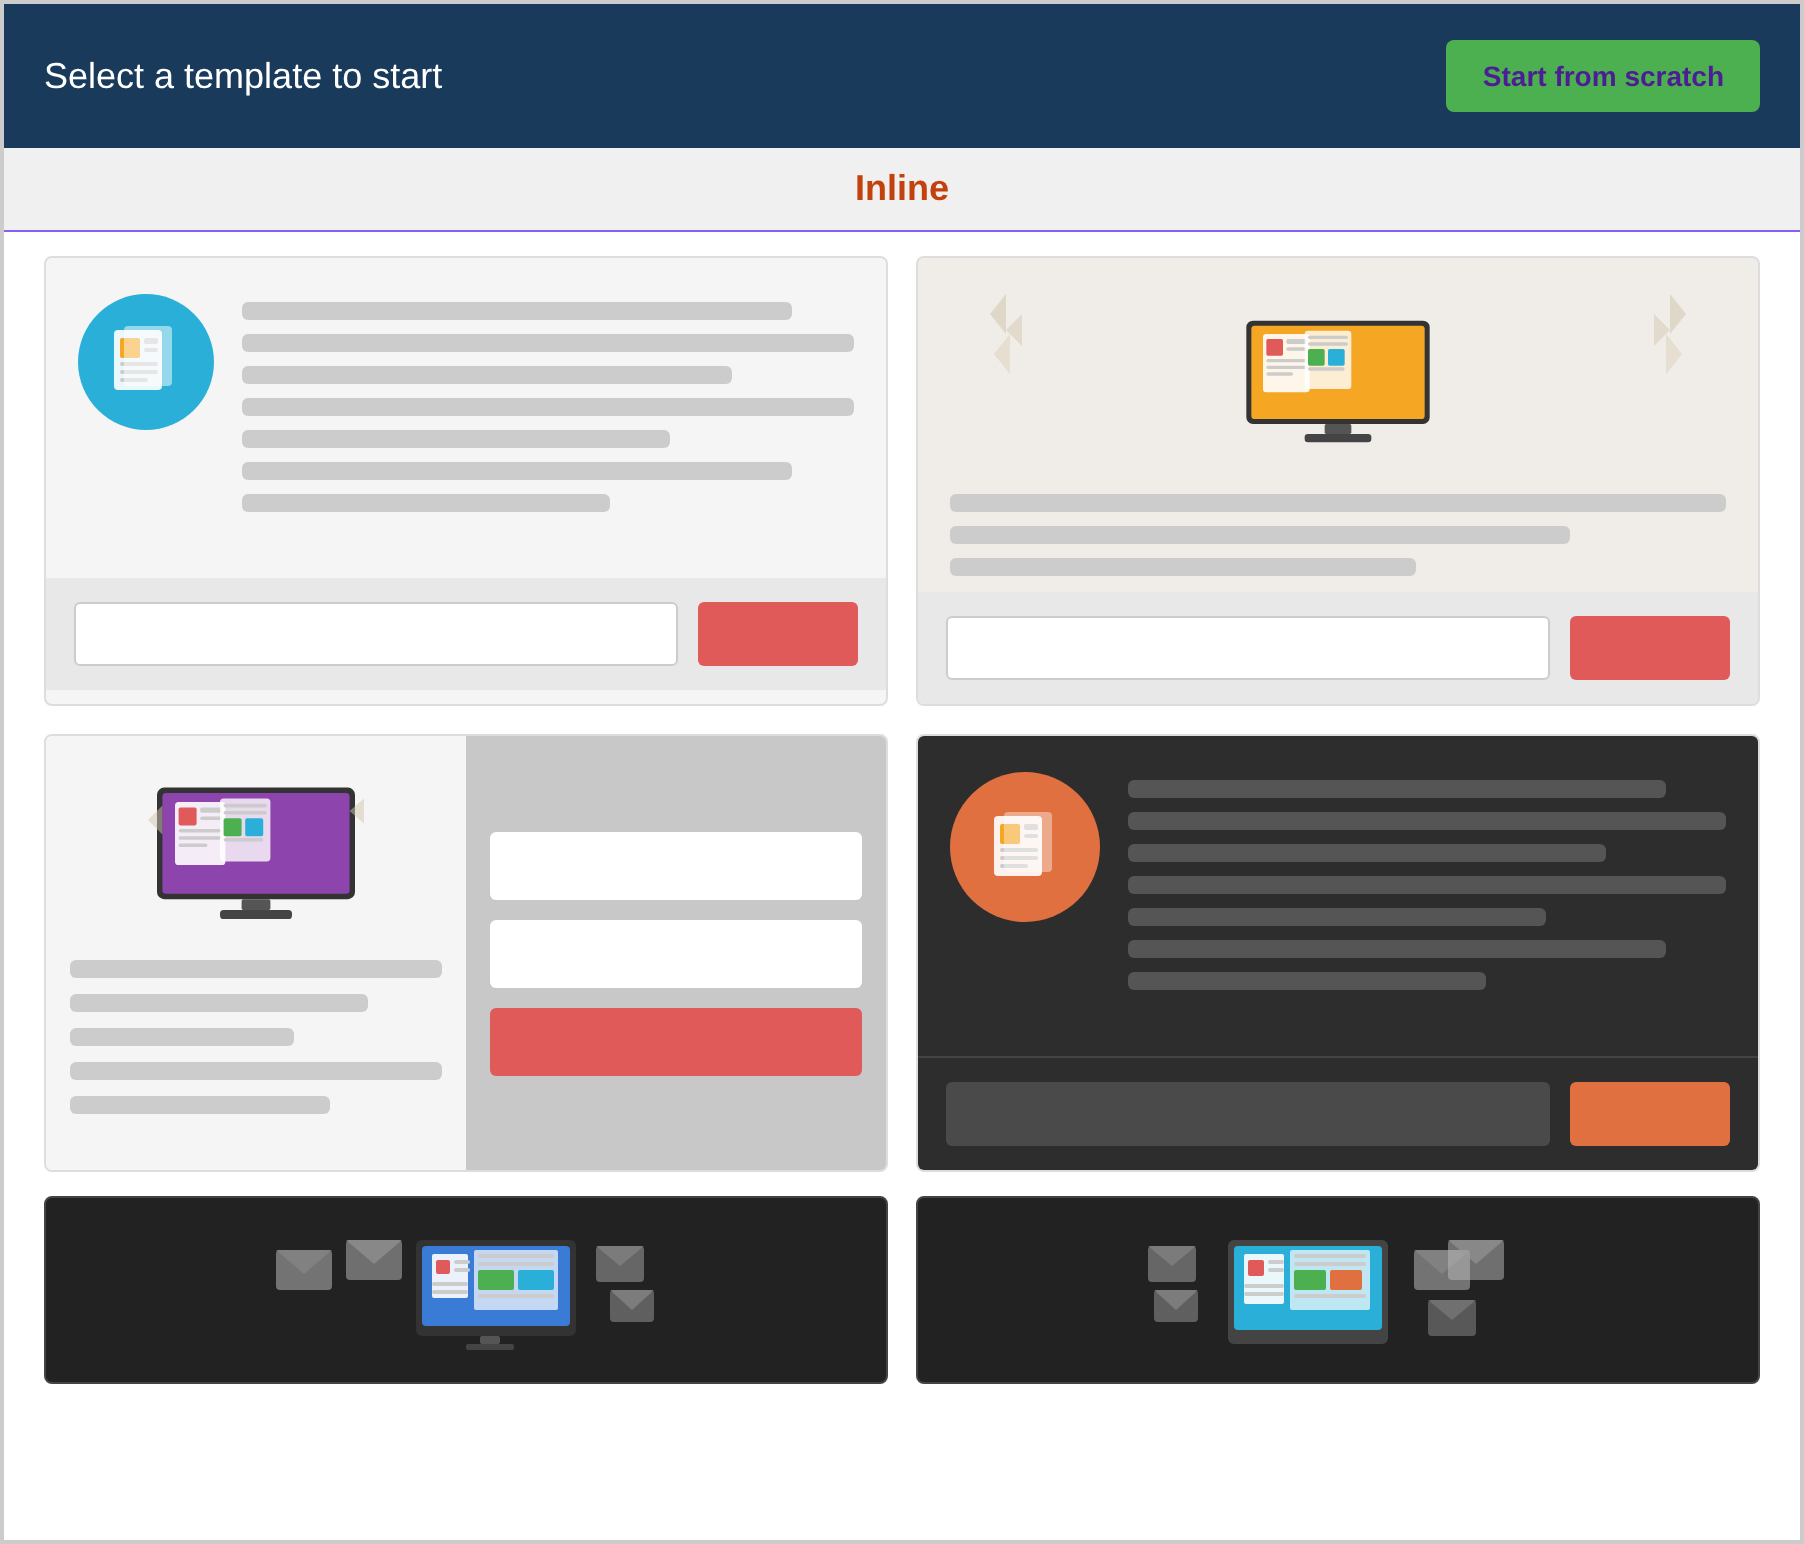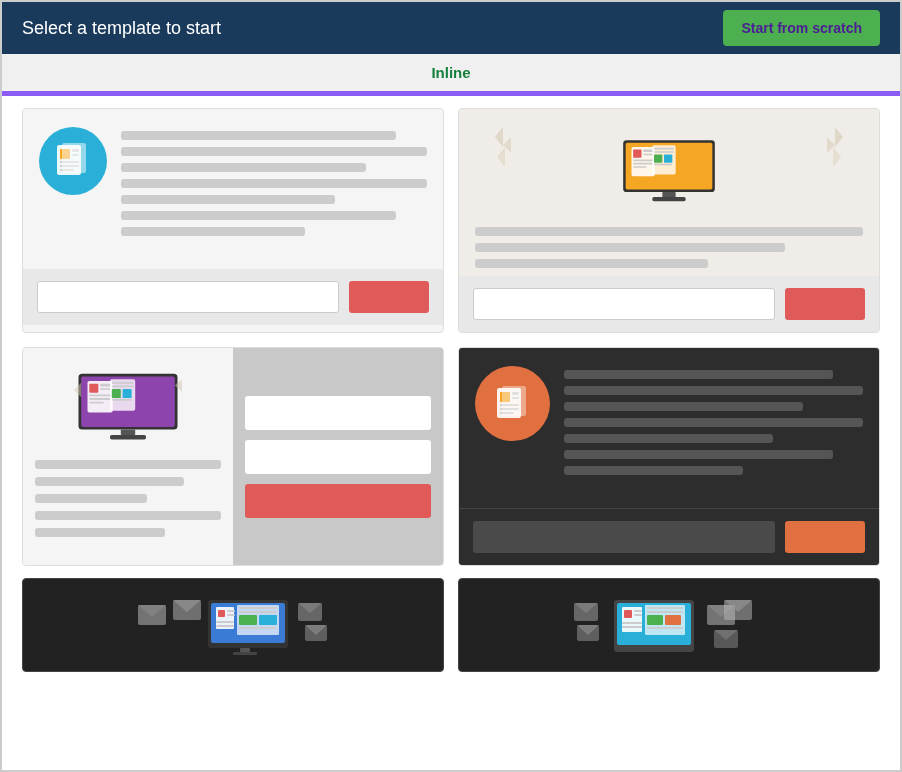--- a/index.html
+++ b/index.html
@@ -11,21 +11,21 @@
       border: 2px solid #ccc;
     }
 
     
     .header {
       background: #1a3a5c;
       display: flex;
       align-items: center;
       justify-content: space-between;
       padding: 0 20px;
-      height: 52px;
+      height: 72px;
     }
     .header-title {
       color: #fff;
       font-size: 18px;
       font-weight: 400;
     }
     .scratch-btn {
       background: #4caf50;
       color: #4c1d95;
       border: none;
@@ -34,24 +34,24 @@
       font-size: 14px;
       cursor: pointer;
       font-weight: 600;
     }
 
     
     .section-label {
       background: #f0f0f0;
       text-align: center;
       padding: 10px;
-      font-size: 15px;
+      font-size: 18px;
       font-weight: 700;
-      color: #15803d;
-      border-bottom: 5px solid #8b5cf6;
+      color: #c2410c;
+      border-bottom: 1px solid #8b5cf6;
     }
 
     
     .templates-grid {
       padding: 12px 20px;
       display: grid;
       grid-template-columns: 1fr 1fr;
       gap: 14px;
     }
 

